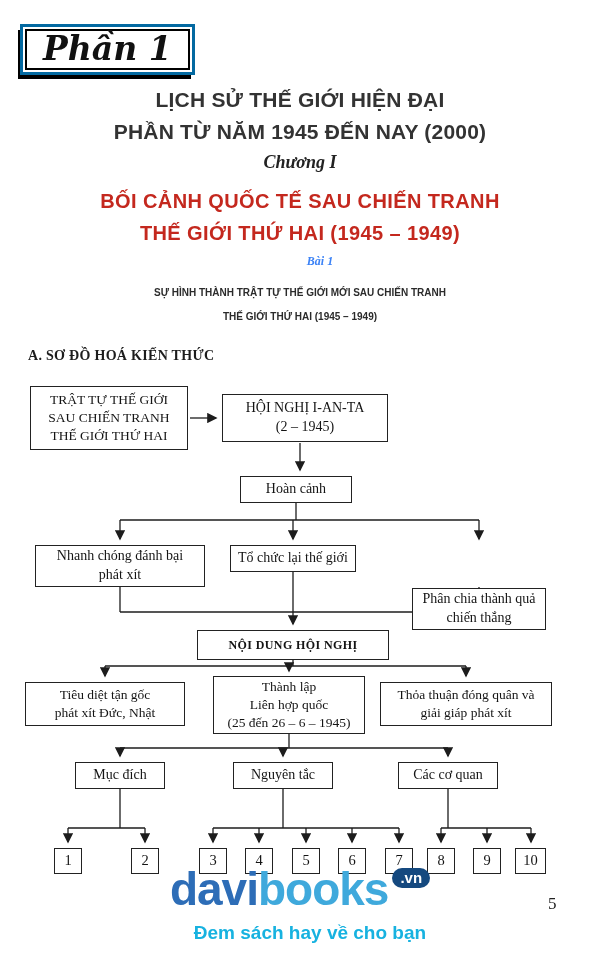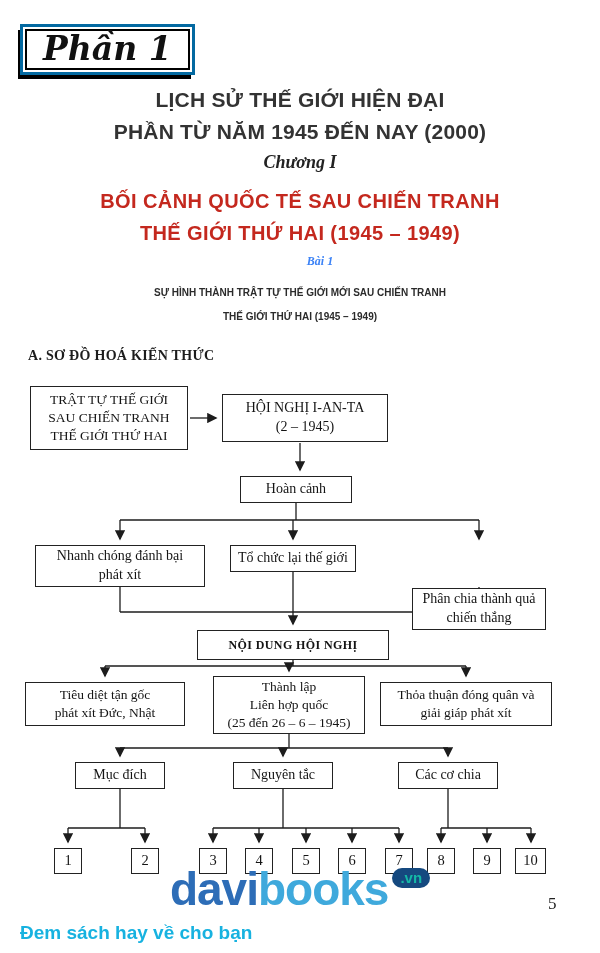--- a/index.html
+++ b/index.html
@@ -52,25 +52,25 @@
   
   .logo-row {
     position: absolute; left: 0; right: 0; top: 866px; text-align: center;
     font-family: "Liberation Sans", sans-serif; font-weight: bold;
     font-size: 46px; letter-spacing: -1px; line-height: 1;
   }
   .logo-davi  { color: var(--logo-blue, #2d6db7); }
   .logo-books { color: var(--logo-light-blue, #3fa9dc); }
   .logo-vn {
     display: inline-block; vertical-align: 22px; margin-left: 4px;
-    background: var(--logo-badge-blue, #15497f); color: #14b8a6;
+    background: var(--logo-badge-blue, #15497f); color: #ffffff;
     font-size: 15px; letter-spacing: 0; padding: 2px 8px 3px; border-radius: 10px;
   }
   .tagline {
-    position: absolute; left: 0; right: 0; top: 922px; 
+    position: absolute; left: 0; right: 0; top: 922px; text-align: center;
     font-family: "Liberation Sans", sans-serif; font-weight: bold;
     font-size: 19px; color: var(--tagline-cyan, #17b2e0); padding-left: 20px;
   }
   .page-num { position: absolute; left: 548px; top: 894px;
     font-family: "Liberation Serif", serif; font-size: 17px; color: #222; }
 </style>
 </head>
 <body>
 
 <div class="page">
@@ -153,21 +153,21 @@
   <div class="fbox small" style="left:25px; top:682px; width:160px; height:44px;">Tiêu diệt tận gốc
 phát xít Đức, Nhật</div>
   <div class="fbox small" style="left:213px; top:676px; width:152px; height:58px;">Thành lập
 Liên hợp quốc
 (25 đến 26 – 6 – 1945)</div>
   <div class="fbox small" style="left:380px; top:682px; width:172px; height:44px;">Thỏa thuận đóng quân và
 giải giáp phát xít</div>
 
   <div class="fbox" style="left:75px; top:762px; width:90px; height:27px;">Mục đích</div>
   <div class="fbox" style="left:233px; top:762px; width:100px; height:27px;">Nguyên tắc</div>
-  <div class="fbox" style="left:398px; top:762px; width:100px; height:27px;">Các cơ chia</div>
+  <div class="fbox" style="left:398px; top:762px; width:100px; height:27px;">Các cơ quan</div>
 
   <div class="fbox numbox" style="left:54px;  top:848px; width:28px; height:26px;">1</div>
   <div class="fbox numbox" style="left:131px; top:848px; width:28px; height:26px;">2</div>
   <div class="fbox numbox" style="left:199px; top:848px; width:28px; height:26px;">3</div>
   <div class="fbox numbox" style="left:245px; top:848px; width:28px; height:26px;">4</div>
   <div class="fbox numbox" style="left:292px; top:848px; width:28px; height:26px;">5</div>
   <div class="fbox numbox" style="left:338px; top:848px; width:28px; height:26px;">6</div>
   <div class="fbox numbox" style="left:385px; top:848px; width:28px; height:26px;">7</div>
   <div class="fbox numbox" style="left:427px; top:848px; width:28px; height:26px;">8</div>
   <div class="fbox numbox" style="left:473px; top:848px; width:28px; height:26px;">9</div>

